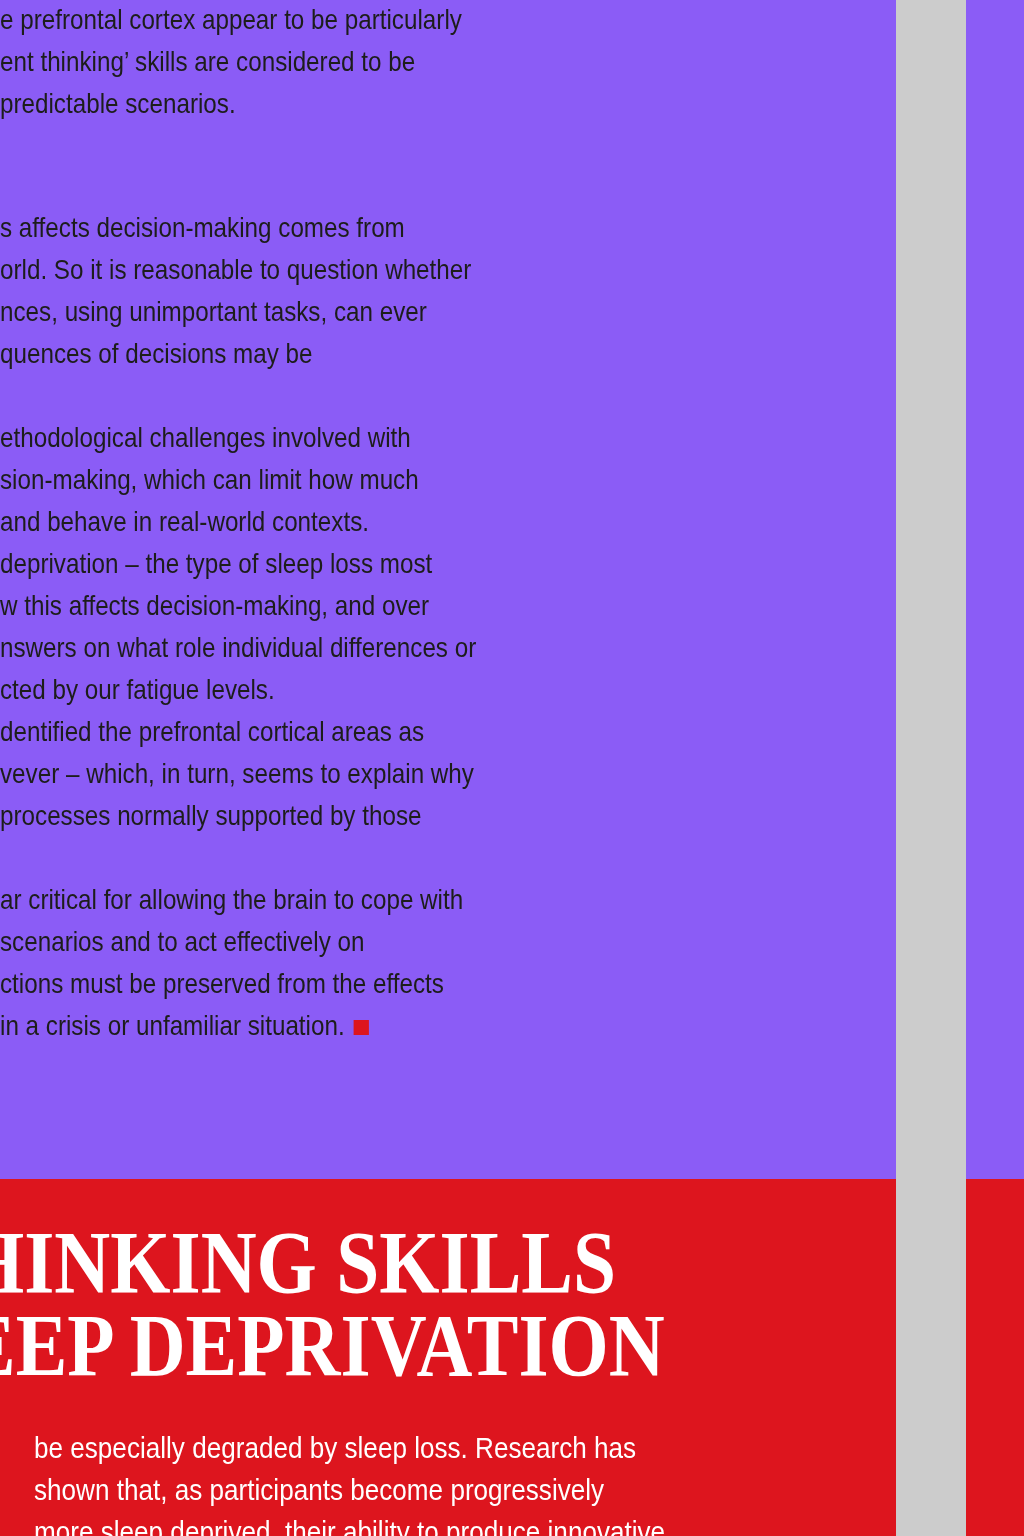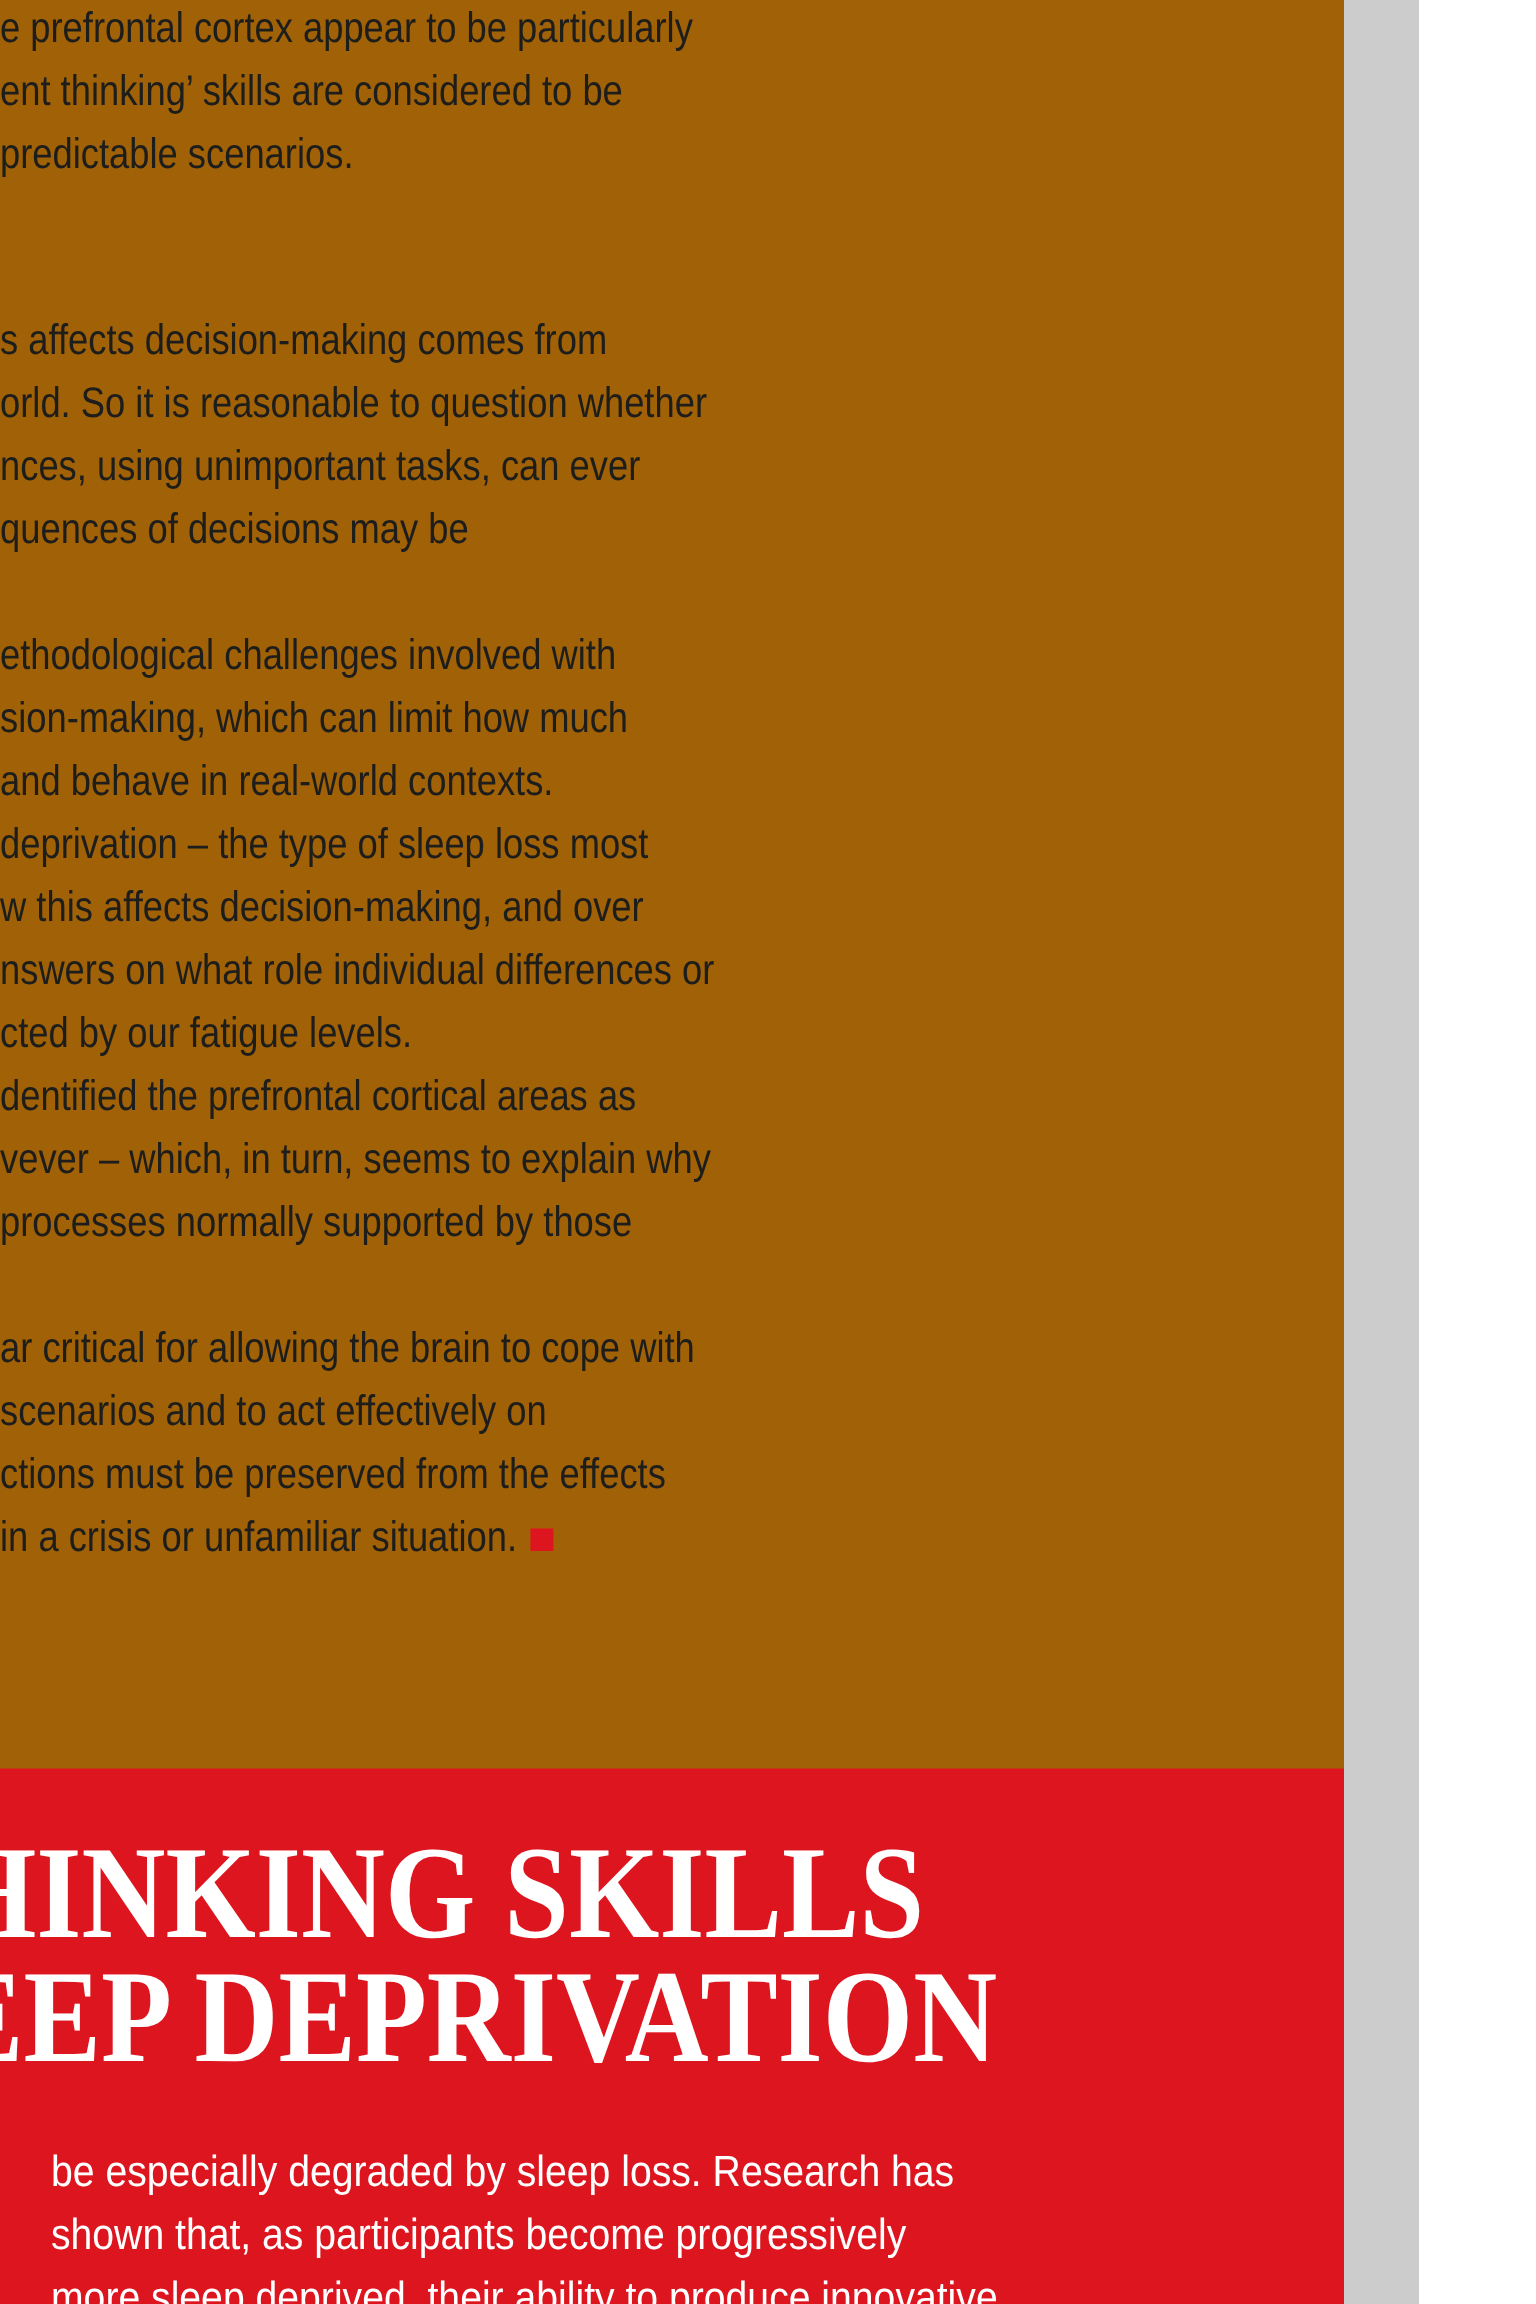--- a/index.html
+++ b/index.html
@@ -1,20 +1,20 @@
 <!DOCTYPE html>
 <html style="--accent-red: #dd151e; --gray-bar: #cccccc; --body-text: #1d1d1b;"><head>
 <meta charset="utf-8">
 <style>
   html, body { margin: 0; padding: 0; background: #ffffff; }
   .page {
     position: relative;
-    width: 946px;
+    width: 1024px;
     height: 1536px;
-    background: #a16207;
+    background: #8b5cf6;
     overflow: hidden;
     font-family: "Liberation Sans", "DejaVu Sans", sans-serif;
   }
 
   
   .article {
     position: absolute;
     left: 0; top: 0;
     width: 1024px; height: 1179px;
     color: var(--body-text, #1d1d1b);

